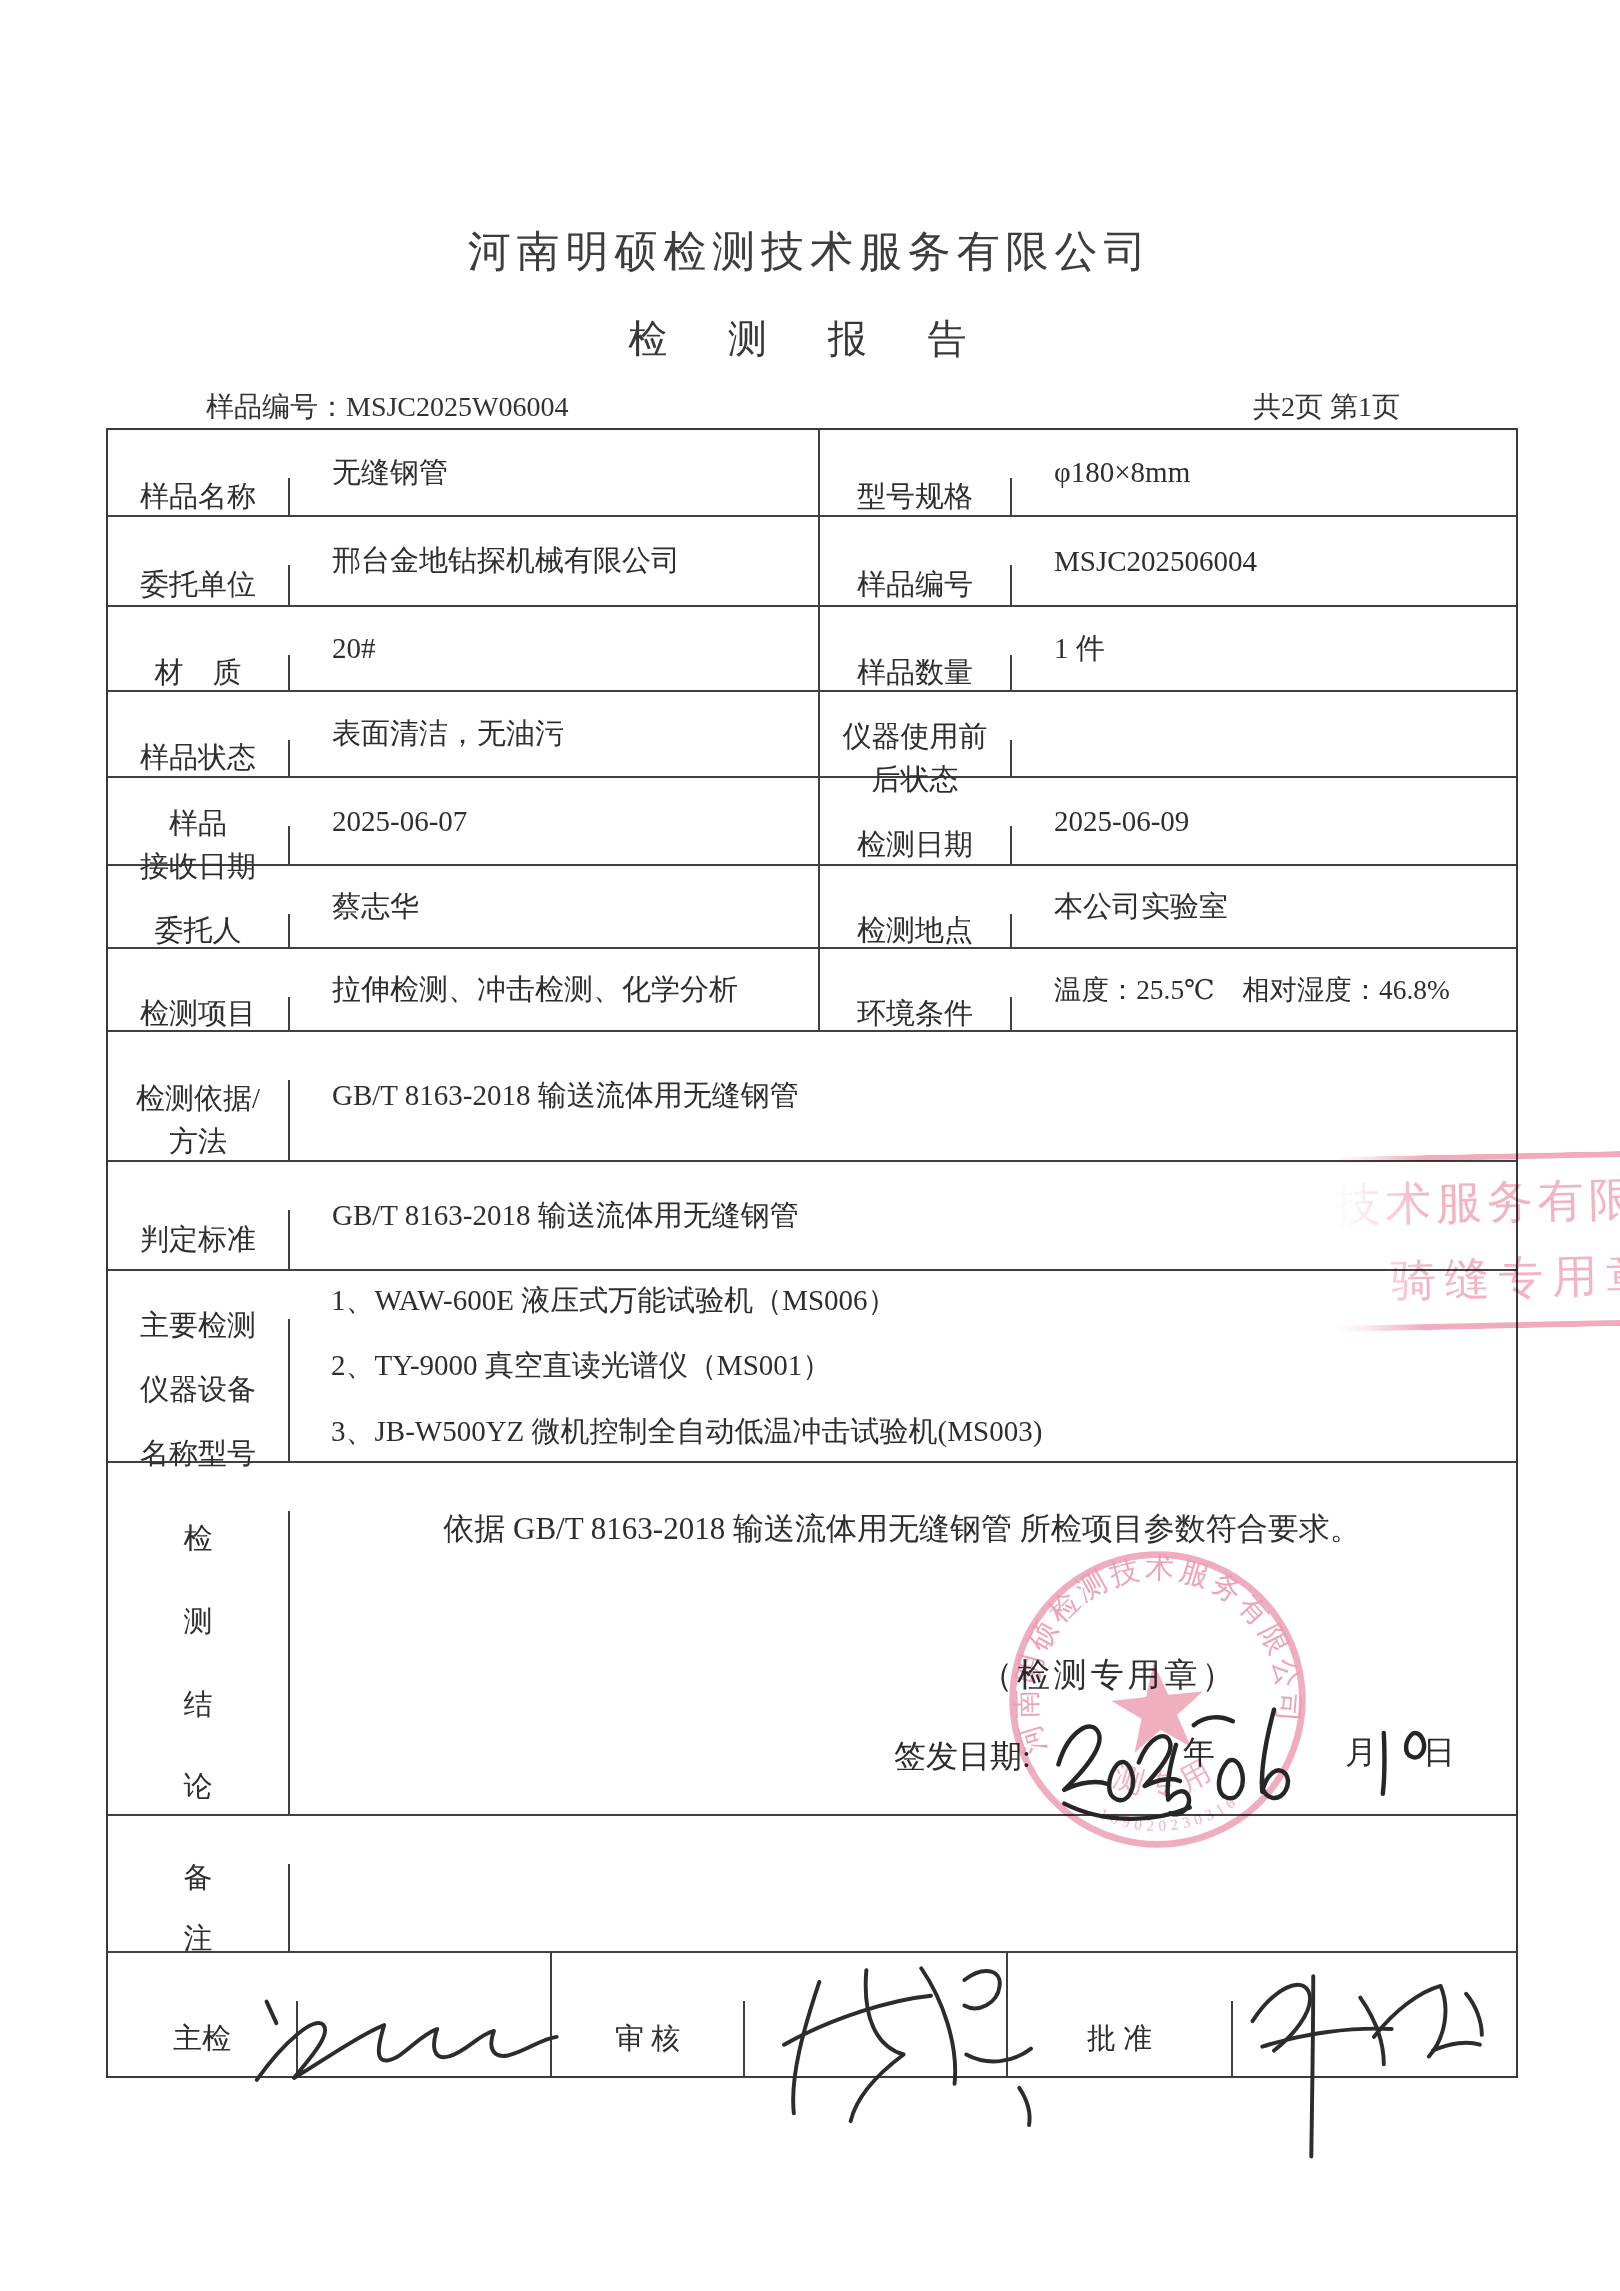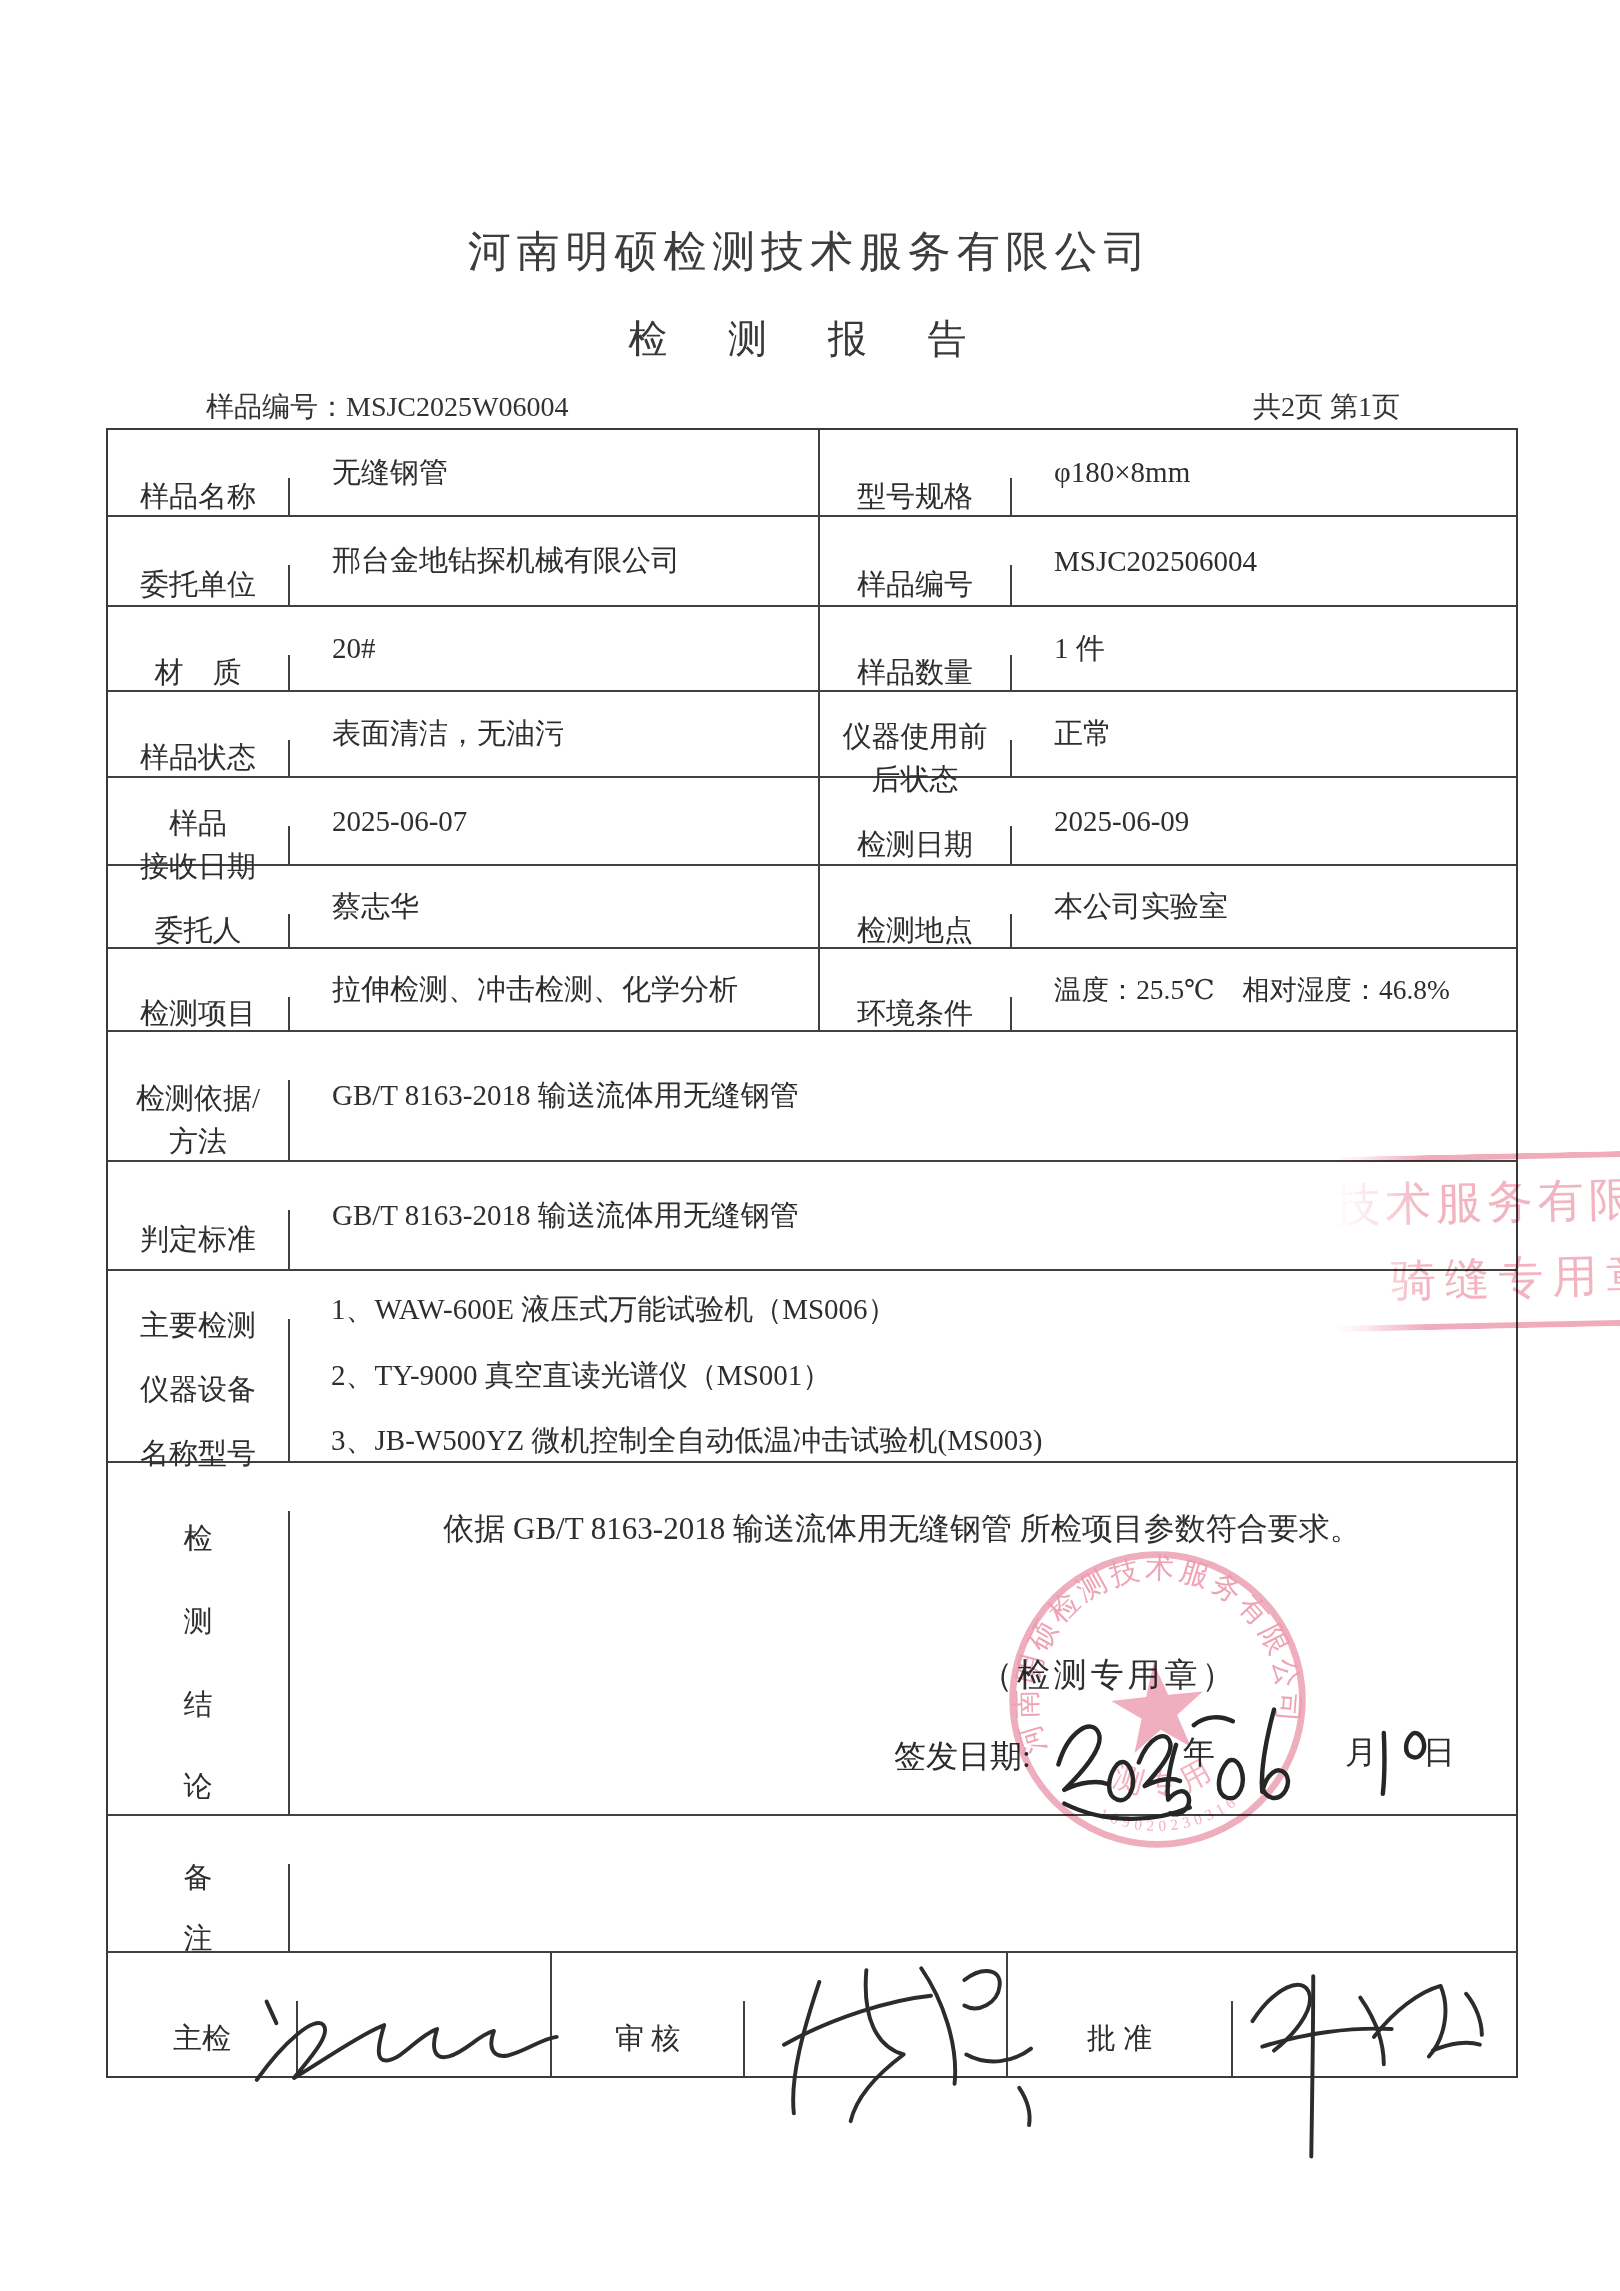--- a/index.html
+++ b/index.html
@@ -47,21 +47,21 @@
   .cw{width:1224px}
   .s1{width:190px}.s2{width:254px}.s3{width:193px}.s4{width:263px}.s5{width:225px}.s6{width:281px}
   .r1{height:87px}.r2{height:90px}.r3{height:85px}.r4{height:86px}.r5{height:88px}
   .r6{height:83px}.r7{height:83px}.r8{height:130px}.r9{height:109px}.r10{height:192px}
   .r11{height:353px}.r12{height:137px}.r13{height:123px}
   .lab-tall{line-height:2.2;}
   .lab-vert4{line-height:2.85;}
   .lab-vert2{line-height:2.1;}
   .env-val{font-size:27.4px;text-align:right;}
   .equip-cell{
-    flex-direction:column;align-items:flex-start;justify-content:flex-end;
+    flex-direction:column;align-items:flex-start;justify-content:center;
     padding-left:41px;gap:25.5px;border-right:none;
   }
   .equip-line{font-size:29px;}
   .concl-cell{position:relative;display:block;border-right:none;}
   .concl-text{
     position:absolute;top:45px;left:0;width:100%;
     text-align:center;font-size:31px;
   }
   .remark-cell{border-right:none;}
   
@@ -125,21 +125,20 @@
       <div class="cell val c2">20#</div>
       <div class="cell lab c3">样品数量</div>
       <div class="cell val c4 last">1 件</div>
     </div>
 
     <div class="t-row r4">
       <div class="cell lab c1">样品状态</div>
       <div class="cell val c2">表面清洁，无油污</div>
       <div class="cell lab c3">仪器使用前
 后状态</div>
-      <div class="cell val c4 last">正常</div>
     </div>
 
     <div class="t-row r5">
       <div class="cell lab c1">样品
 接收日期</div>
       <div class="cell val c2">2025-06-07</div>
       <div class="cell lab c3">检测日期</div>
       <div class="cell val c4 last">2025-06-09</div>
     </div>
 

